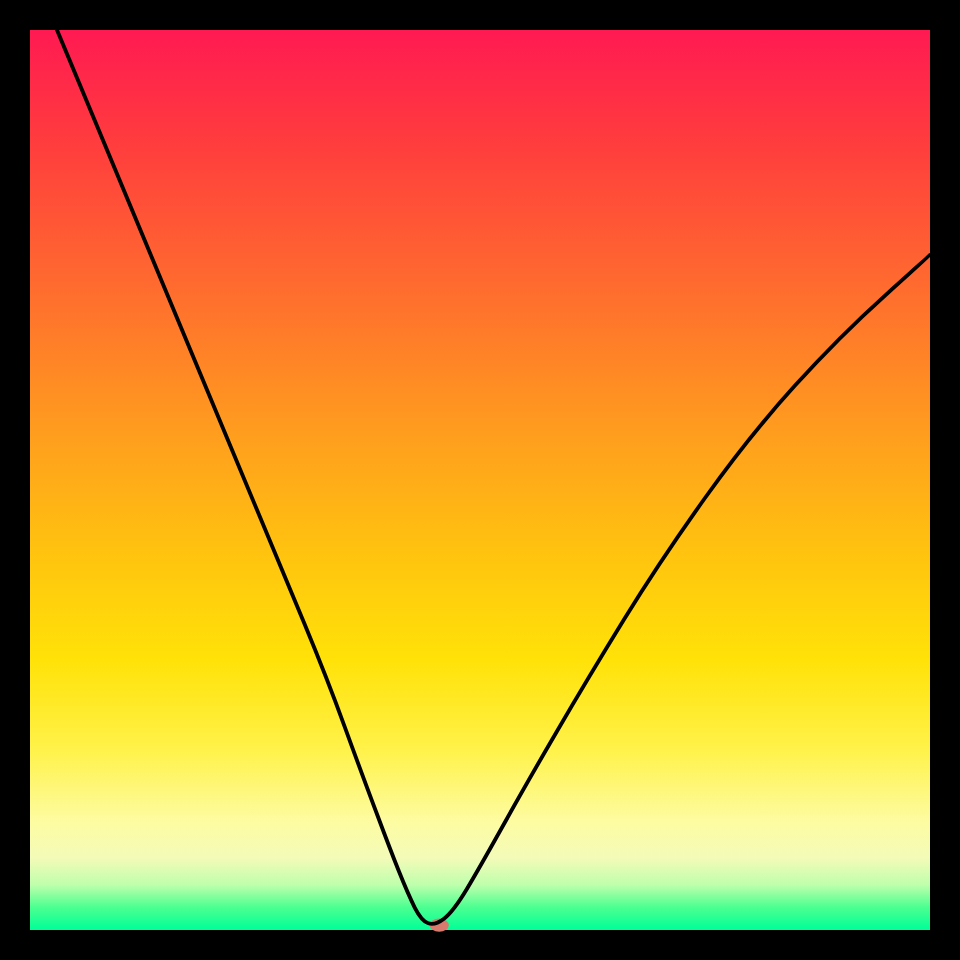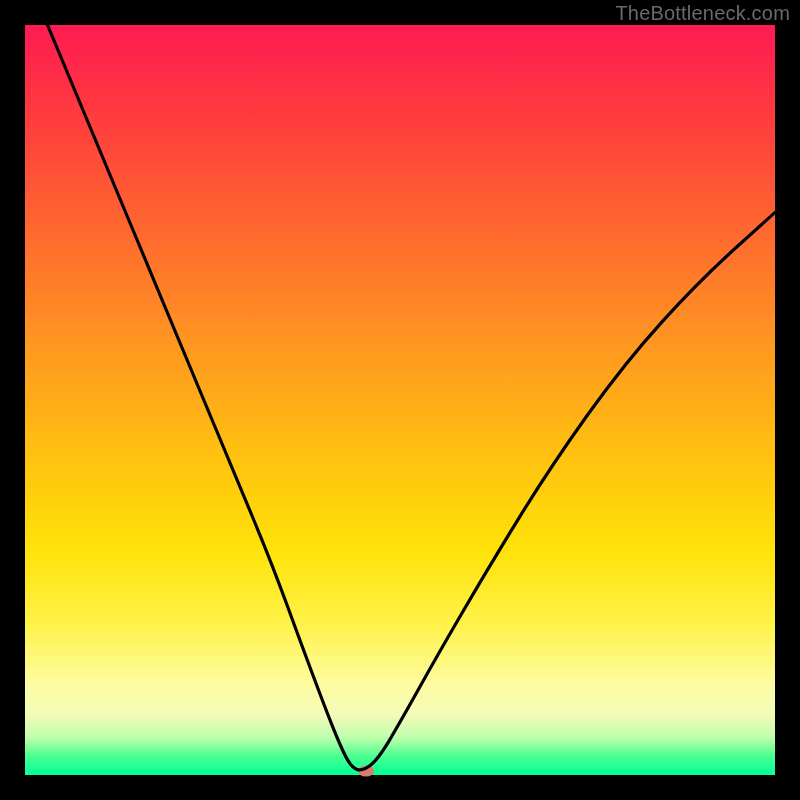--- a/index.html
+++ b/index.html
@@ -63,20 +63,19 @@
     background: #d87b6e;
     border-radius: 50%;
     z-index: 2;
     transform: translate(-50%, -50%);
   }
 </style>
 </head>
 <body>
 
 <div class="frame">
-  <div class="watermark">TheBottleneck.com</div>
   <div class="plot-area">
     <svg class="curve" viewBox="0 0 750 750" preserveAspectRatio="none">
       <path id="curve-path" fill="none" stroke="#000" stroke-width="3.2" stroke-linecap="round" stroke-linejoin="round" d="M 22.5 0.0 Q 22.5 0.0 41.3 45.0 Q 60.0 90.0 78.8 135.0 Q 97.5 180.0 116.3 225.0 Q 135.0 270.0 153.8 315.0 Q 172.5 360.0 191.3 405.0 Q 210.0 450.0 228.8 495.0 Q 247.5 540.0 262.5 581.3 Q 277.5 622.5 288.8 652.5 Q 300.0 682.5 307.5 701.3 Q 315.0 720.0 320.6 731.3 Q 326.3 742.5 331.9 744.4 Q 337.5 746.3 345.0 740.6 Q 352.5 735.0 363.8 716.3 Q 375.0 697.5 393.8 663.8 Q 412.5 630.0 438.8 585.0 Q 465.0 540.0 495.0 491.3 Q 525.0 442.5 562.5 390.0 Q 600.0 337.5 637.5 296.3 Q 675.0 255.0 712.5 221.3 T 750.0 187.5"></path>
     </svg>
     <div id="marker" class="marker" style="left: 341.25px; top: 746.25px; background: rgb(216, 123, 110);"></div>
   </div>
 </div>
 
 </body></html>

